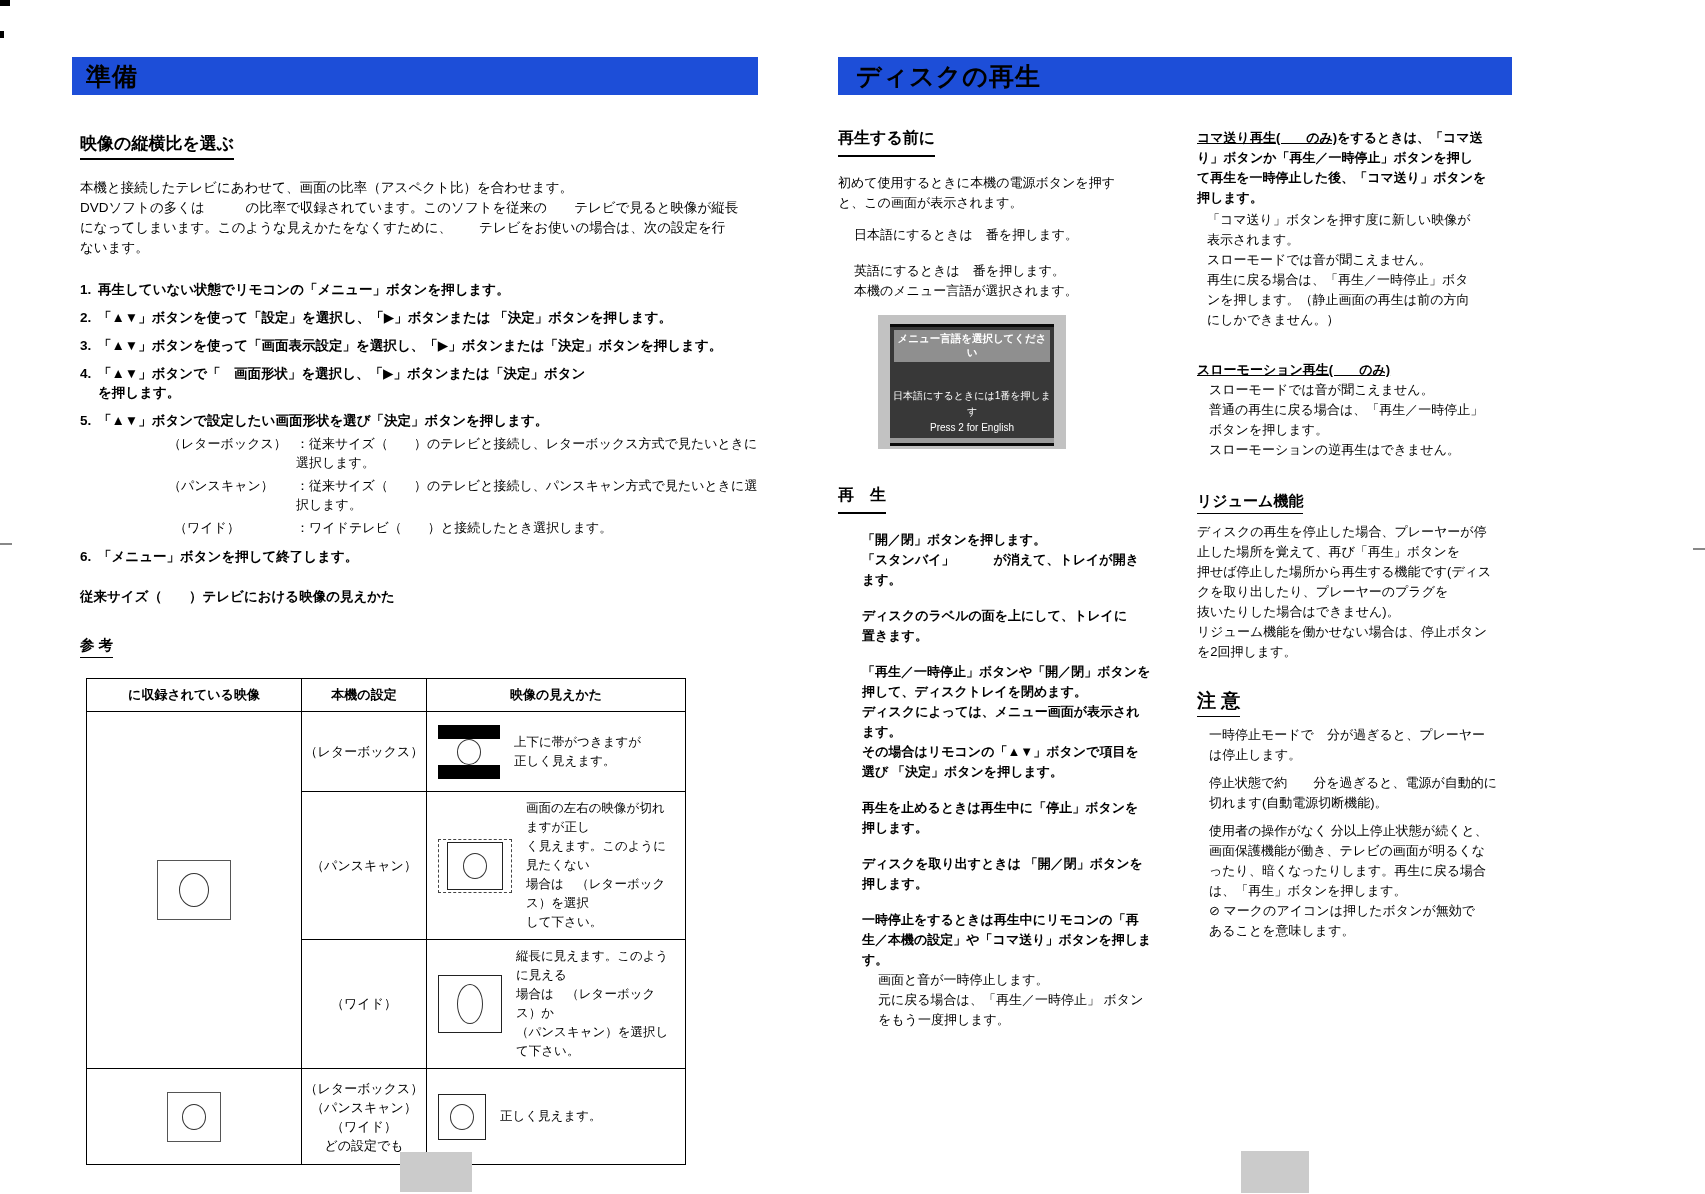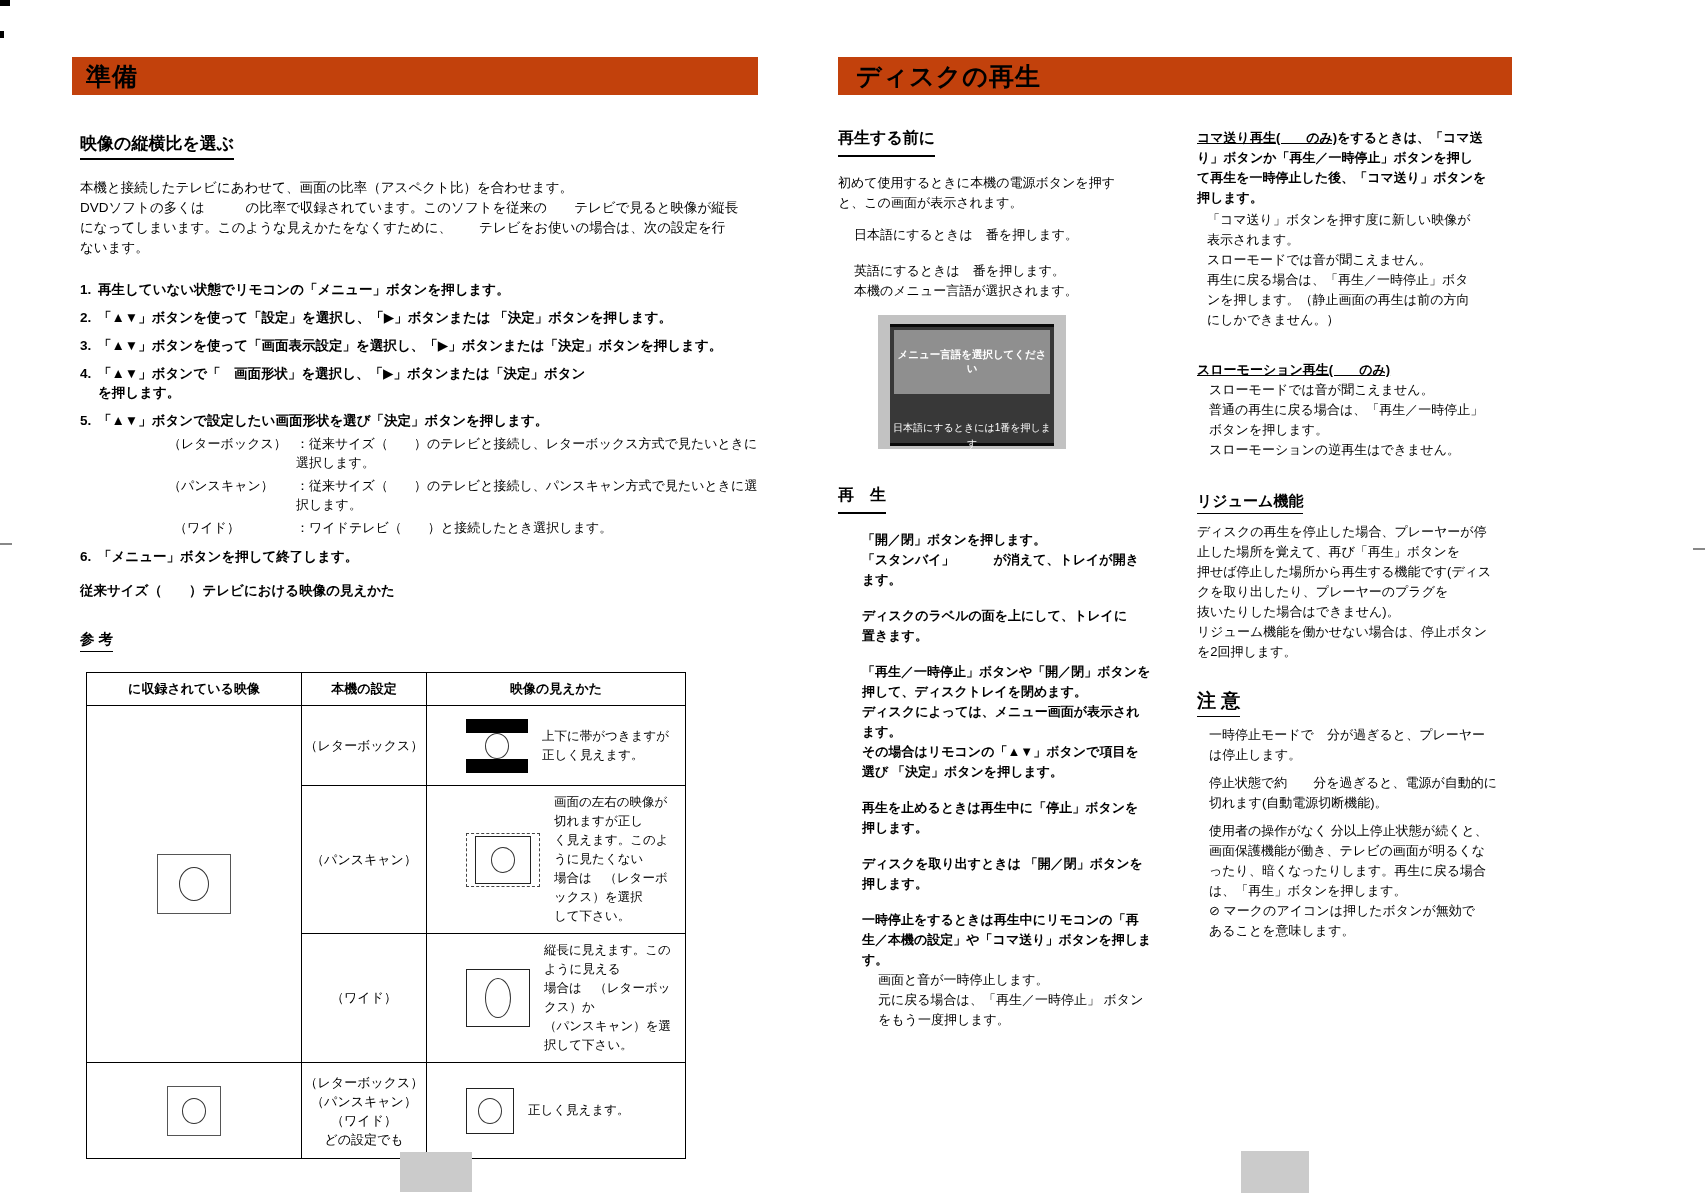--- a/index.html
+++ b/index.html
@@ -1,59 +1,59 @@
 <!DOCTYPE html>
 <html><head>
 <meta charset="utf-8">
 <style>
   html,body{margin:0;padding:0;background:#fff;}
   #page{position:relative;width:1705px;height:1194px;background:#fff;overflow:hidden;
         font-family:"Liberation Sans","DejaVu Sans",sans-serif;color:#000;}
   .abs{position:absolute;}
   .ml{white-space:pre-line;}
   
-  .titlebar{background:#c2410c;height:38px;display:flex;align-items:center;}
+  .titlebar{background:#1d4ed8;height:38px;display:flex;align-items:center;}
   .titlebar .t{font-size:25px;font-weight:bold;letter-spacing:1px;}
   
   .h-big{display:inline-block;font-size:17px;font-weight:bold;border-bottom:2px solid #000;padding-bottom:3px;}
   .h-mid{display:inline-block;font-size:16px;font-weight:bold;border-bottom:2px solid #000;padding-bottom:6px;}
   .h-sml{display:inline-block;font-size:14.5px;font-weight:bold;border-bottom:1.5px solid #000;padding-bottom:2px;}
   
   .body-text{font-size:13px;line-height:20px;}
   .bold{font-weight:bold;}
   
   .step{display:flex;font-weight:bold;font-size:13.5px;line-height:19px;margin-bottom:9px;}
   .step-num{width:18px;flex-shrink:0;}
   .opts{padding-left:88px;margin:2px 0 10px;}
   .opt{display:flex;font-size:13px;line-height:19px;margin-bottom:4px;}
   .opt-label{width:128px;flex-shrink:0;}
   
   table.ref{border-collapse:collapse;margin-top:20px;}
   table.ref th,table.ref td{border:1.5px solid #000;font-size:13px;}
   table.ref th{font-weight:bold;height:30px;}
   td.cellc{text-align:center;vertical-align:middle;}
-  .res{display:flex;align-items:center;gap:14px;padding:6px 10px;margin-left:28px;}
+  .res{display:flex;align-items:center;gap:14px;padding:6px 10px;}
   .res-text{white-space:pre-line;font-size:12.5px;line-height:19px;text-align:left;}
   
   .src-icon{width:72px;height:58px;border:1.5px solid #555;margin:0 auto;display:flex;align-items:center;justify-content:center;}
   .src-icon-sm{width:52px;height:48px;border:1.5px solid #555;margin:0 auto;display:flex;align-items:center;justify-content:center;}
   .circ{border:1.5px solid #333;border-radius:50%;}
   .c1{width:28px;height:32px;}
   .c2{width:22px;height:24px;}
   .lb-icon{width:62px;height:54px;background:#000;display:flex;align-items:center;flex-shrink:0;}
   .lb-mid{width:100%;height:26px;background:#fff;display:flex;align-items:center;justify-content:center;}
   .ps-icon{width:72px;height:52px;border:1.5px dashed #444;display:flex;align-items:center;justify-content:center;flex-shrink:0;}
   .ps-inner{width:54px;height:46px;border:1.5px solid #222;background:#fff;display:flex;align-items:center;justify-content:center;}
   .sq-icon{width:62px;height:56px;border:1.5px solid #222;display:flex;align-items:center;justify-content:center;flex-shrink:0;}
   .tallc{width:24px;height:38px;}
   .sq2-icon{width:46px;height:44px;border:1.5px solid #222;display:flex;align-items:center;justify-content:center;flex-shrink:0;}
   
   .osd{width:188px;height:134px;background:#c2c2c2;padding:9px 12px;box-sizing:border-box;}
   .osd-inner{height:100%;background:#383838;border-top:3px solid #0a0a0a;border-bottom:3px solid #0a0a0a;display:flex;flex-direction:column;}
-  .osd-titlebar{margin:3px 4px 0 4px;background:#8f8f8f;color:#fff;font-size:10.5px;font-weight:bold;text-align:center;padding:18px 0;}
+  .osd-titlebar{margin:3px 4px 0 4px;background:#8f8f8f;color:#fff;font-size:10.5px;font-weight:bold;text-align:center;padding:2px 0;}
   .osd-body{flex:1;color:#fff;font-size:10px;text-align:center;padding-top:26px;line-height:16px;}
   .osd-footer{height:15px;background:#9a9a9a;margin-top:2px;}
   
   .graybox{background:#cbcbcb;}
   .blackmark{background:#000;}
   .tick{background:#888;}
 </style>
 </head>
 <body>
 
@@ -116,21 +116,21 @@
           <span class="ml">：ワイドテレビ（　　）と接続したとき選択します。</span>
         </div>
       </div>
 
       <div class="step">
         <span class="step-num">6.</span>
         <span class="ml">「メニュー」ボタンを押して終了します。</span>
       </div>
     </div>
 
-    <div class="bold" style="font-size:13.5px;margin-top:16px;">従来サイズ（　　）テレビにおける映像の見えかた</div>
+    <div class="bold" style="font-size:13.5px;margin-top:22px;">従来サイズ（　　）テレビにおける映像の見えかた</div>
 
     <div style="margin-top:30px;">
       <span class="h-sml">参 考</span>
 
       <table class="ref" style="margin-left:6px;">
         <thead>
           <tr>
             <th style="width:212px;">に収録されている映像</th>
             <th style="width:122px;">本機の設定</th>
             <th style="width:256px;">映像の見えかた</th>

